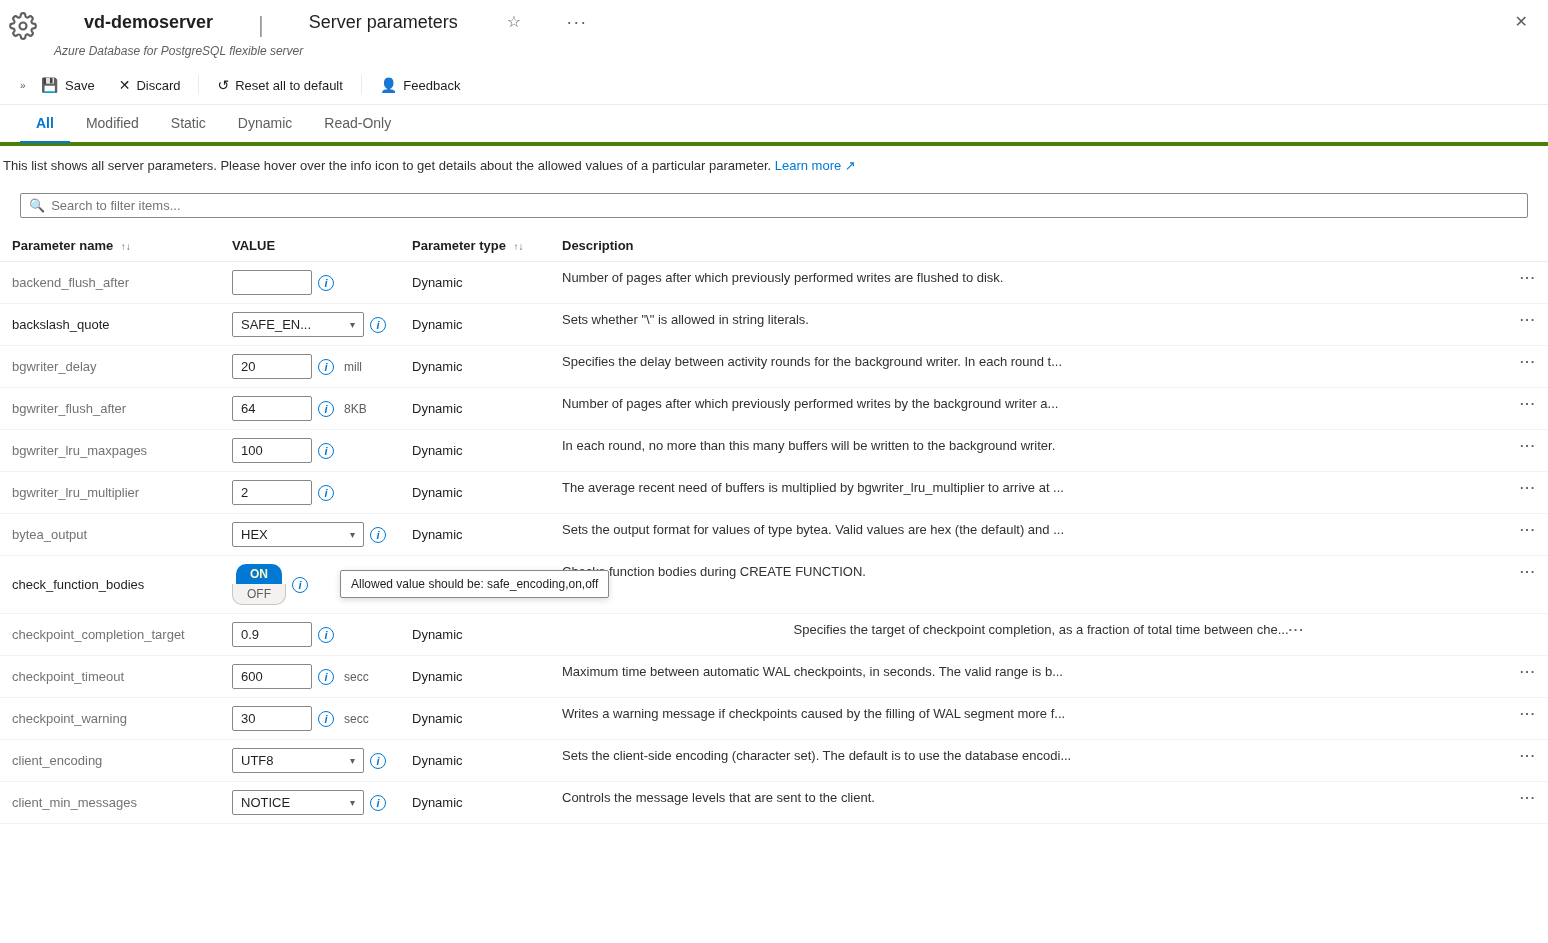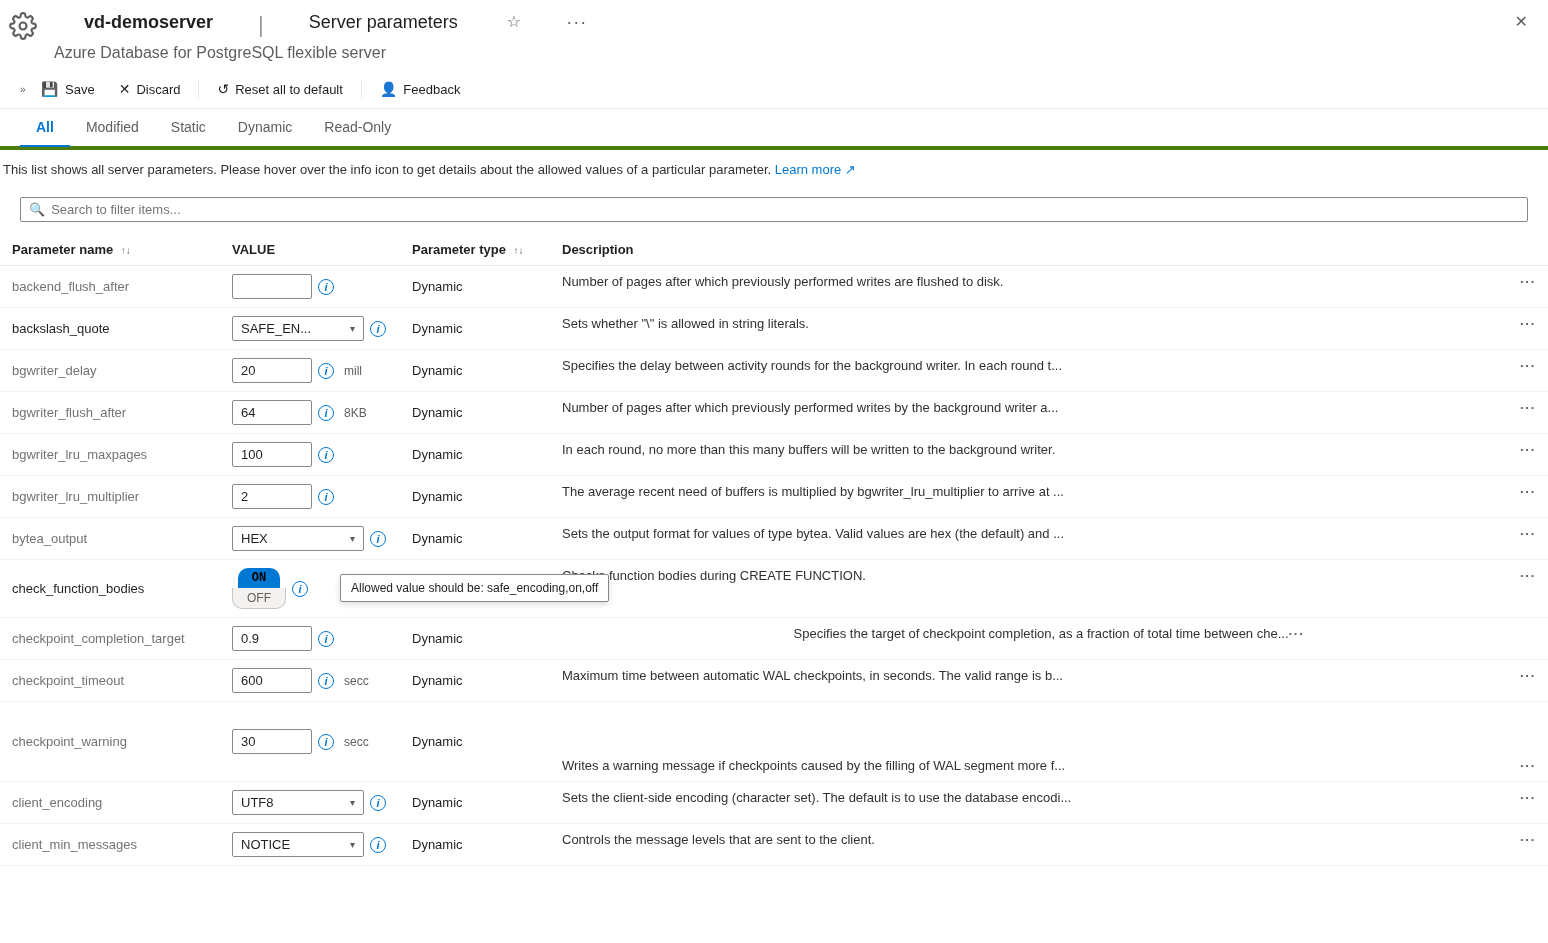--- a/index.html
+++ b/index.html
@@ -10,21 +10,21 @@
       border-bottom: none;
       gap: 37px;
     }
     .title-bar .gear-icon { width: 28px; height: 28px; margin-right: 10px; flex-shrink: 0; }
     .title-bar .title-text { font-size: 18px; font-weight: 600; color: #201f1e; }
     .title-bar .separator { color: #999; margin: 0 8px; font-weight: 300; font-size: 22px; }
     .title-bar .page-name { font-size: 18px; font-weight: 300; color: #201f1e; }
     .title-bar .star-icon { margin-left: 12px; color: #605e5c; cursor: pointer; font-size: 16px; }
     .title-bar .more-icon { margin-left: 8px; color: #605e5c; cursor: pointer; font-size: 18px; letter-spacing: 1px; }
     .title-bar .close-btn { margin-left: auto; cursor: pointer; font-size: 16px; color: #605e5c; }
-    .subtitle { padding: 0 6px 8px 54px; font-size: 16px; color: #605e5c; }
+    .subtitle { padding: 0 6px 8px 54px; font-size: 12px; color: #605e5c; font-style: italic; }
 
     .toolbar {
       display: flex; align-items: center; padding: 6px 20px;
       border-bottom: 1px solid #edebe9; gap: 4px;
     }
     .toolbar-btn {
       display: flex; align-items: center; gap: 6px; padding: 5px 10px;
       background: none; border: none; cursor: pointer; font-size: 13px;
       color: #201f1e; border-radius: 2px;
     }
@@ -75,22 +75,22 @@
     .value-select-wrap {
       display: flex; align-items: center; border: 1px solid #8a8886;
       border-radius: 2px; padding: 4px 8px; width: 132px; background: #fff;
       cursor: pointer; justify-content: space-between;
     }
     .value-select-wrap span { font-size: 13px; color: #201f1e; }
     .value-select-wrap .chevron { font-size: 10px; color: #605e5c; }
 
     .toggle-wrap { display: flex; flex-direction: column; align-items: center; }
     .toggle-on {
-      background: #0078d4; color: #000000; padding: 3px 14px; border-radius: 10px 10px 0 0;
-      font-size: 12px; font-weight: 600; cursor: pointer; font-family: Liberation Mono, monospace;
+      background: #0078d4; color: #fef9c3; padding: 3px 14px; border-radius: 10px 10px 0 0;
+      font-size: 12px; font-weight: 600; cursor: pointer;
     }
     .toggle-off {
       background: #f3f2f1; color: #605e5c; padding: 3px 14px; border-radius: 0 0 10px 10px;
       font-size: 12px; cursor: pointer; border: 1px solid #c8c6c4; border-top: none;
     }
 
     .info-icon {
       display: inline-flex; align-items: center; justify-content: center;
       width: 16px; height: 16px; border-radius: 50%; border: 1px solid #0078d4;
       color: #0078d4; font-size: 11px; cursor: pointer; font-style: italic; font-weight: bold;
@@ -365,21 +365,21 @@
         <tr>
           <td><a class="param-link" href="#">checkpoint_warning</a></td>
           <td>
             <div class="value-cell">
               <input type="text" class="value-input" value="30" style="">
               <span class="info-icon">i</span>
               <span class="unit-label">secc</span>
             </div>
           </td>
           <td>Dynamic</td>
-          <td style="display: flex; align-items: center; justify-content: space-between; margin-top: 48px;">
+          <td style="display: flex; align-items: center; justify-content: space-between;">
             <span class="description-cell">Writes a warning message if checkpoints caused by the filling of WAL segment more f...</span>
             <span class="more-actions">···</span>
           </td>
         </tr>
         <tr>
           <td><a class="param-link" href="#">client_encoding</a></td>
           <td>
             <div class="value-cell">
               <div class="value-select-wrap">
                 <span>UTF8</span>

